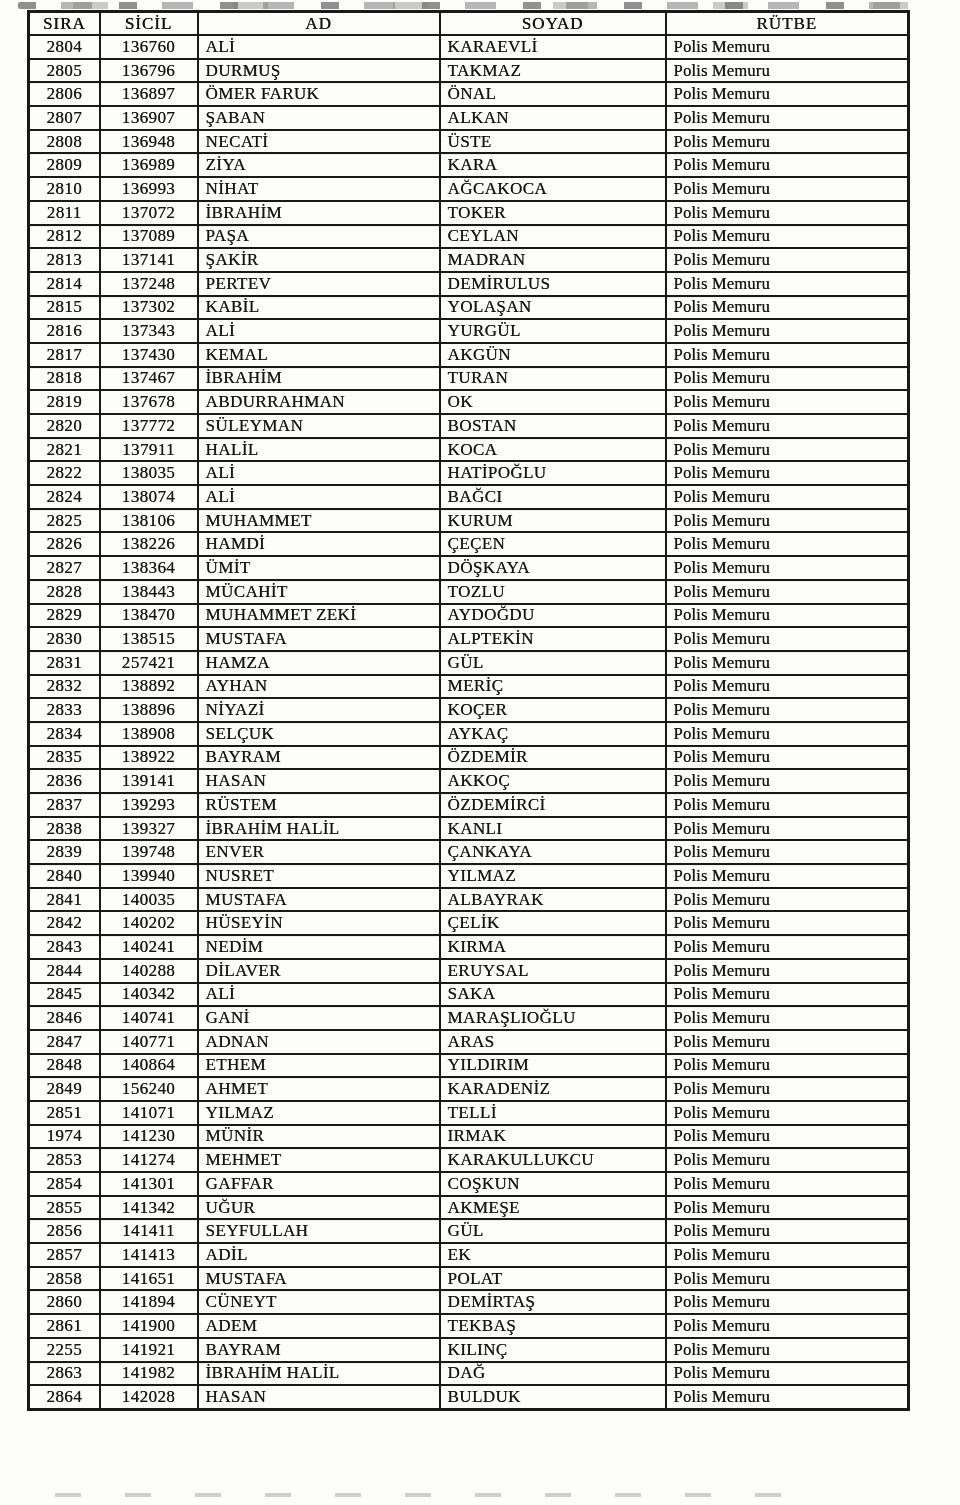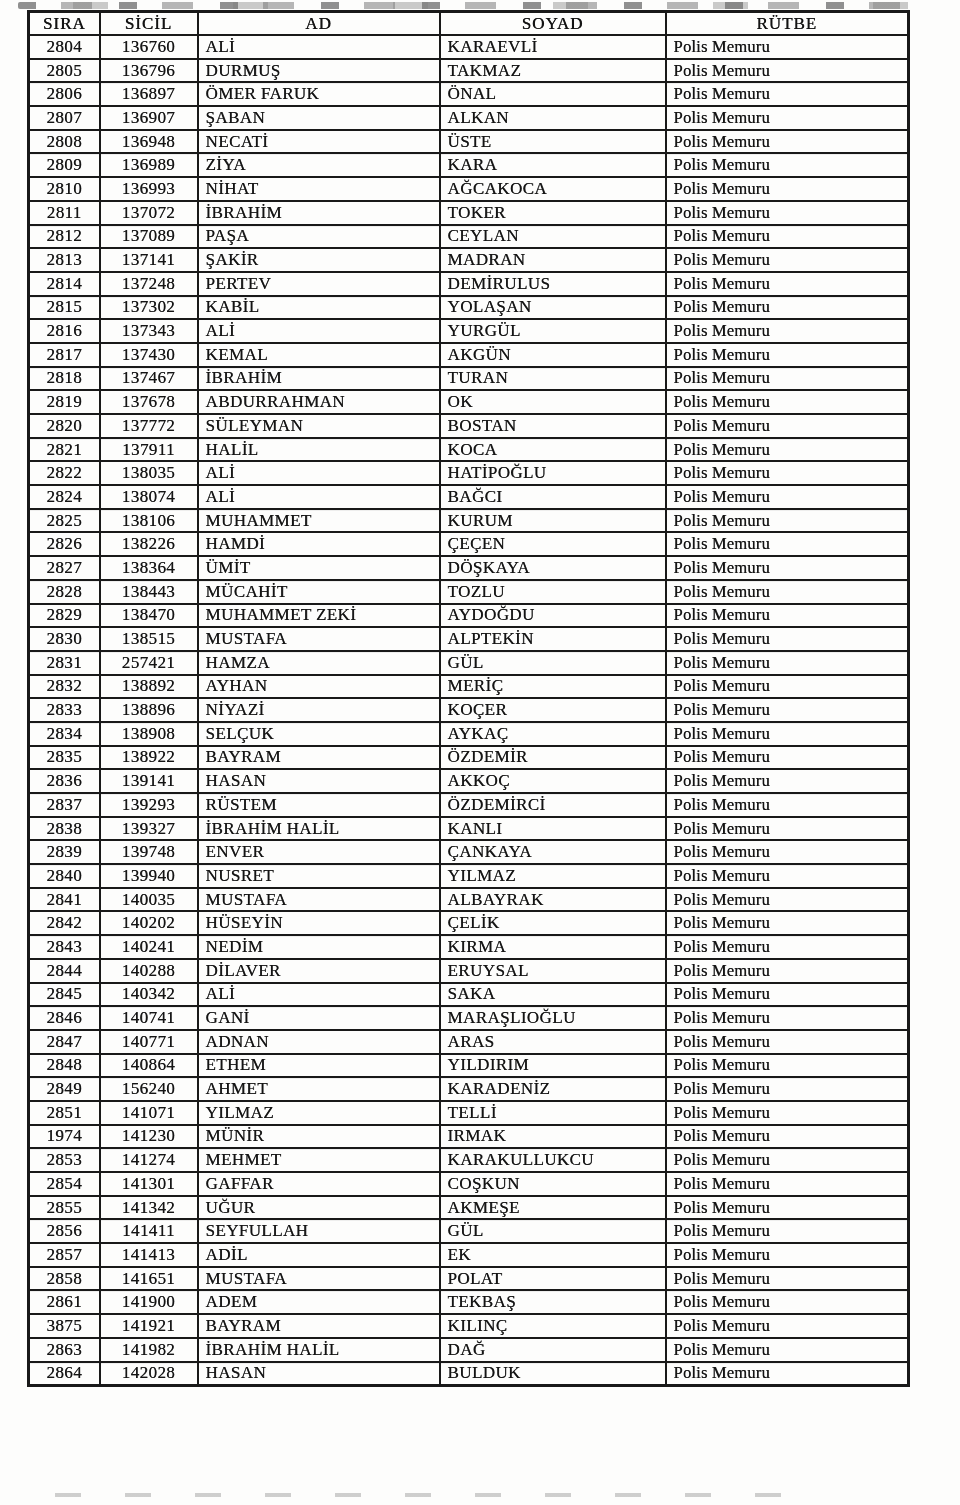--- a/index.html
+++ b/index.html
@@ -473,28 +473,35 @@
           <td class="col-rutbe">Polis Memuru</td>
         </tr>
         <tr>
           <td class="col-sira">2858</td>
           <td class="col-sicil">141651</td>
           <td class="col-ad">MUSTAFA</td>
           <td class="col-soyad">POLAT</td>
           <td class="col-rutbe">Polis Memuru</td>
         </tr>
         <tr>
+          <td class="col-sira">2860</td>
+          <td class="col-sicil">141894</td>
+          <td class="col-ad">CÜNEYT</td>
+          <td class="col-soyad">DEMİRTAŞ</td>
+          <td class="col-rutbe">Polis Memuru</td>
+        </tr>
+        <tr>
           <td class="col-sira">2861</td>
           <td class="col-sicil">141900</td>
           <td class="col-ad">ADEM</td>
           <td class="col-soyad">TEKBAŞ</td>
           <td class="col-rutbe">Polis Memuru</td>
         </tr>
         <tr>
-          <td class="col-sira">3875</td>
+          <td class="col-sira">2255</td>
           <td class="col-sicil">141921</td>
           <td class="col-ad">BAYRAM</td>
           <td class="col-soyad">KILINÇ</td>
           <td class="col-rutbe">Polis Memuru</td>
         </tr>
         <tr>
           <td class="col-sira">2863</td>
           <td class="col-sicil">141982</td>
           <td class="col-ad">İBRAHİM HALİL</td>
           <td class="col-soyad">DAĞ</td>

